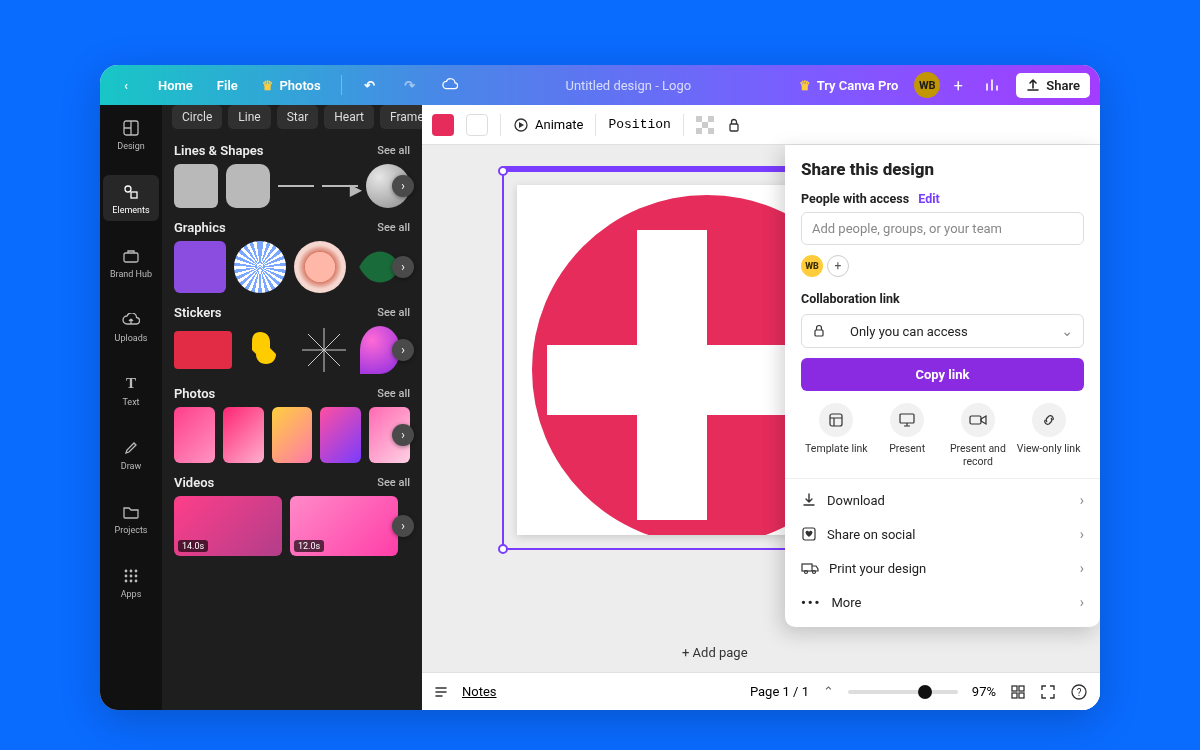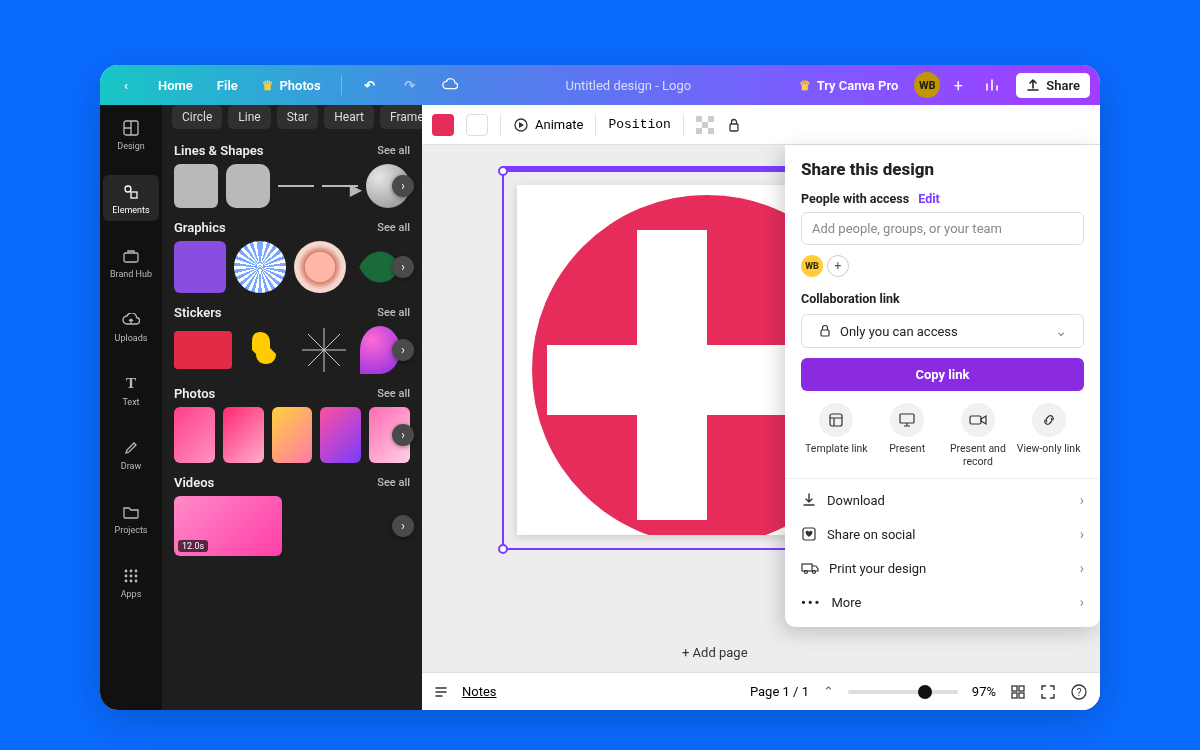--- a/index.html
+++ b/index.html
@@ -56,21 +56,21 @@
   .slider .thumb{ position:absolute; top:-5px; width:14px;height:14px;background:#111;border-radius:50%;}
   
   .popover{ position:absolute; top:40px; right:0; width:315px; background:#fff; border-radius:0 0 10px 10px; box-shadow:-4px 6px 20px rgba(0,0,0,.18); padding:14px 16px 8px 16px; font-size:13px; color:#222;}
   .pop-h{ font-size:17px; font-weight:800; margin-bottom:12px;}
   .pop-sub{ font-size:12.5px; font-weight:700; margin-bottom:8px;}
   .edit-link{ color:#7a3cff; font-weight:700; margin-left:6px; cursor:pointer; font-size:12.5px;}
   .addppl{ border:1px solid #ddd; border-radius:6px; padding:8px 10px; color:#888; margin-bottom:10px;}
   .avrow{ display:flex; align-items:center; gap:4px; margin-bottom:14px;}
   .mini-av{ width:22px;height:22px;border-radius:50%;background:#ffcd3c;color:#3a2b00;font-size:9px;font-weight:800;display:flex;align-items:center;justify-content:center;}
   .plus-circ{ width:22px;height:22px;border-radius:50%;border:1px solid #ccc;display:flex;align-items:center;justify-content:center;font-size:12px;color:#555;cursor:pointer;}
-  .select{ border:1px solid #ddd; border-radius:6px; padding:8px 16px; display:flex; align-items:center; gap:8px; margin-bottom:10px; cursor:pointer;}
+  .select{ border:1px solid #ddd; border-radius:6px; padding:8px 10px; display:flex; align-items:center; gap:24px; margin-bottom:10px; cursor:pointer;}
   .select .sp{flex:1;}
   .copy-btn{ background:#8a2be2; color:#fff; font-weight:700; text-align:center; padding:9px; border-radius:6px; cursor:pointer; margin-bottom:12px;}
   .quad{ display:flex; justify-content:space-between; text-align:center; font-size:10.5px; color:#333; margin-bottom:10px;}
   .quad > div{ flex:1; cursor:pointer;}
   .quad .ic{ width:34px;height:34px;border-radius:50%;background:#f1f1f1;margin:0 auto 5px auto;display:flex;align-items:center;justify-content:center;}
   .divider{ height:1px;background:#eee;margin:4px -16px 4px -16px;}
   .action{ display:flex; align-items:center; gap:10px; padding:9px 0; cursor:pointer;}
   .action .sp{flex:1;}
   .chev{ color:#888; font-size:14px;}
   svg{display:block;}
@@ -309,20 +309,23 @@
             </div>
         </div>
       </div>
 
       <div class="section">
         <div class="sec-head">
             <span>Videos</span>
             <span class="seeall">See all</span>
           </div>
         <div class="row">
+          <div class="tile" style="width:108px;height:60px;background:linear-gradient(135deg,#ff3e8a,#b23e8a);position:relative;">
+              <span class="duration">14.0s</span>
+            </div>
           <div class="tile" style="width:108px;height:60px;background:linear-gradient(135deg,#ff8ac8,#ff3ea8);position:relative;">
               <span class="duration">12.0s</span>
             </div>
           <div class="row-next">
               <span>›</span>
             </div>
         </div>
       </div>
 
       <div class="collapse-handle">

